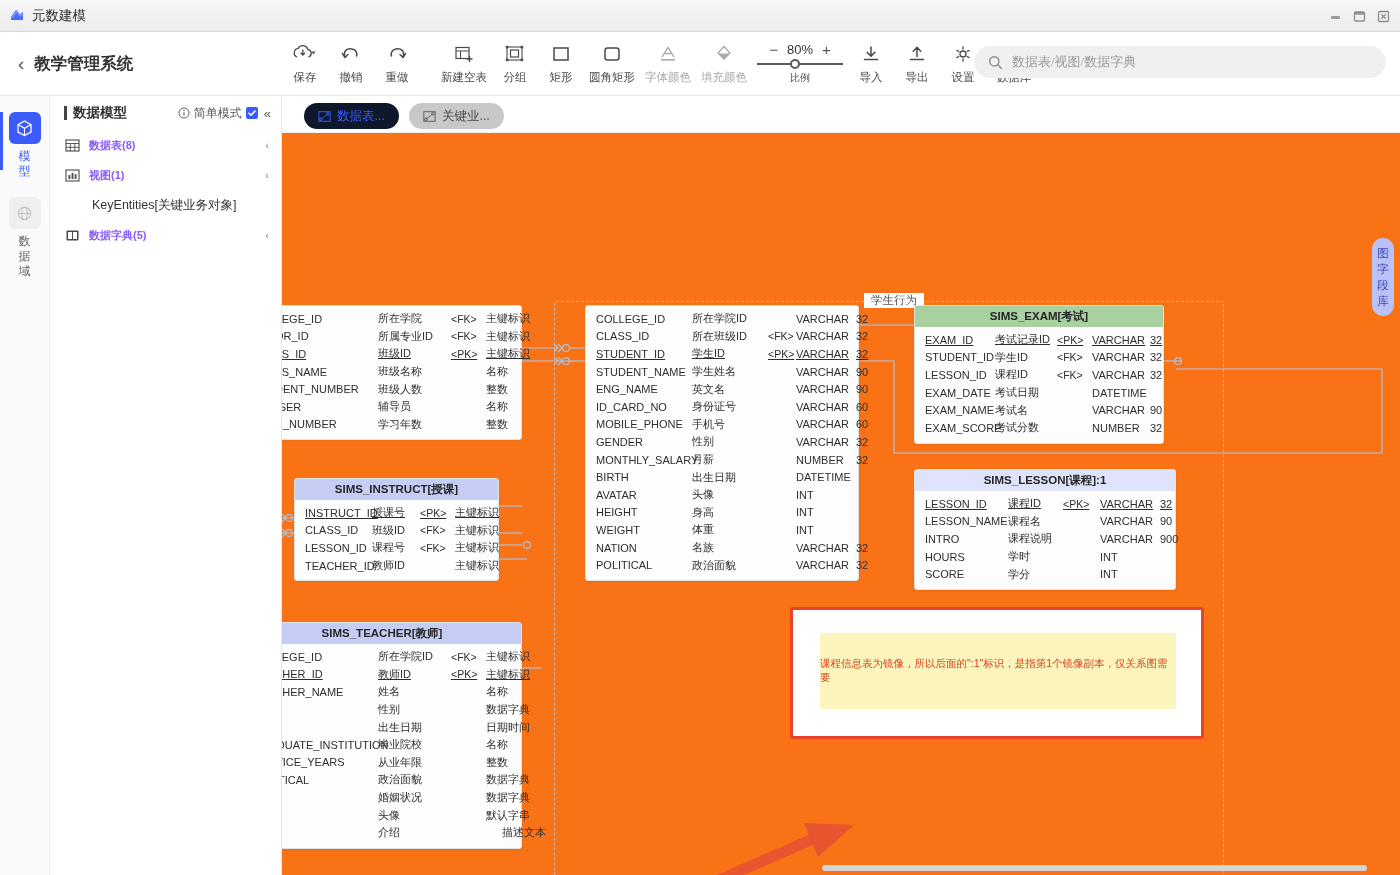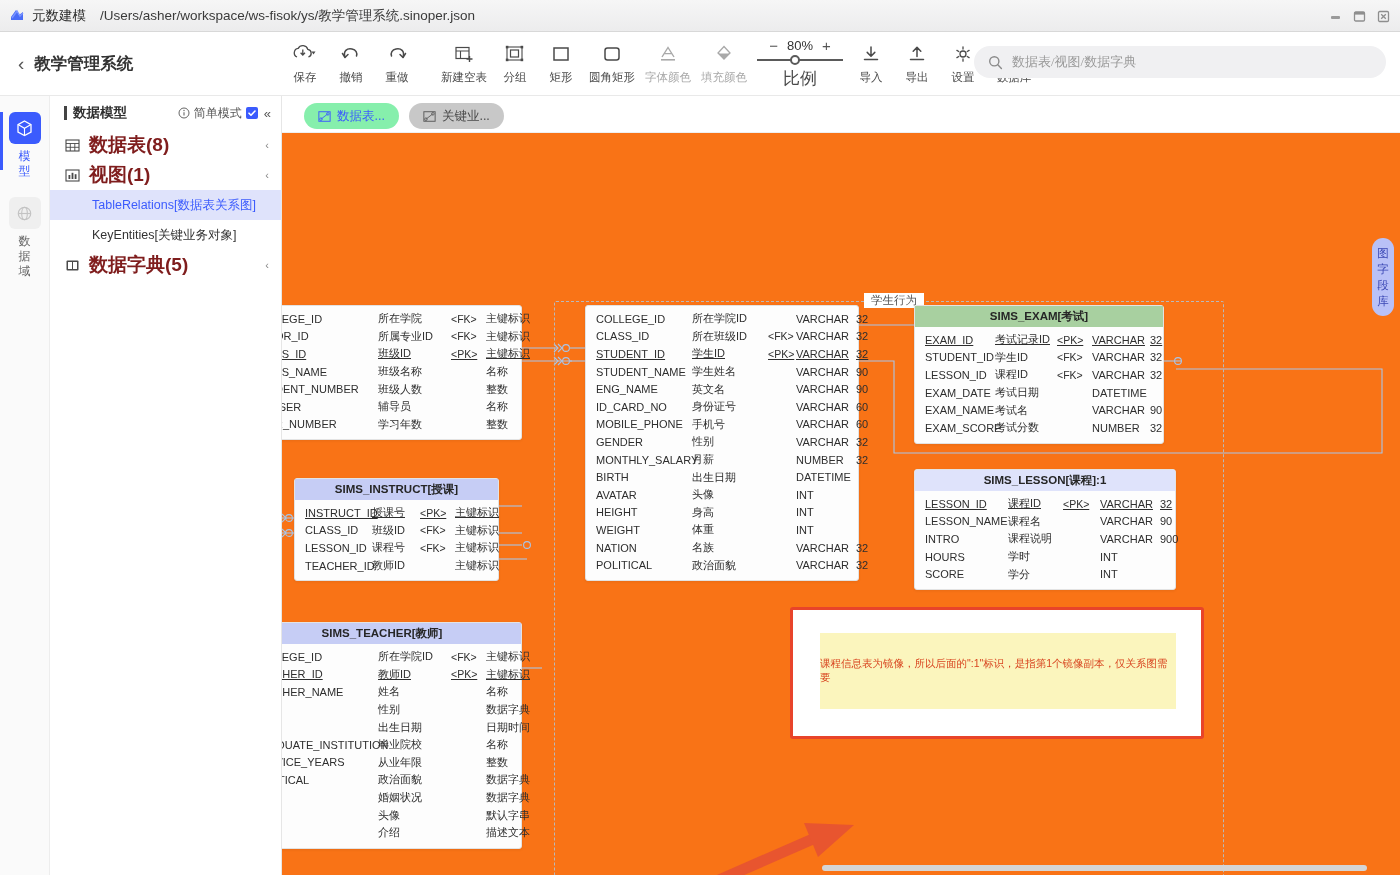--- a/index.html
+++ b/index.html
@@ -49,21 +49,21 @@
   .tb-label.dim { color: #a9a9a9; }
   .tb-item.wide { width: 56px; }
 
   
   .zoomctl { width: 96px; height: 58px; display:flex; flex-direction:column; align-items:center; justify-content:center; gap:2px; }
   .zoomrow { display:flex; align-items:center; gap:9px; font-size: 13px; color:#333; }
   .zmbtn { font-size: 15px; color:#555; cursor:pointer; line-height:1; }
   .zoomslider { width: 86px; height: 10px; position: relative; display:flex; align-items:center;}
   .zs-track { width:100%; height:2px; background:#5a5a5a; }
   .zs-knob { position:absolute; left:33px; width:10px; height:10px; border-radius:50%; background:#fff; border:2px solid #5a5a5a; }
-  .zoomlabel { font-size: 17px; color:#4a4a4a; }
+  .zoomlabel { font-size: 10px; color:#4a4a4a; }
 
   
   .searchbox {
     position: absolute; right: 14px; top: 14px;
     width: 412px; height: 32px; border-radius: 16px;
     background: #f0f0f2; display:flex; align-items:center; gap:9px; padding: 0 14px;
   }
   .searchbox input {
     border: none; background: transparent; outline: none;
     font-size: 13px; color: #333; width: 100%;
@@ -91,32 +91,32 @@
   .sp-head-title { font-size: 13.5px; font-weight:bold; color:#303030; display:flex; align-items:center; }
   .sp-bar { width:3px; height:14px; background:#444; margin-right:6px; }
   .sp-head-right { margin-left:auto; display:flex; align-items:center; gap:6px; }
   .simple-mode { font-size: 12px; color:#555; display:flex; align-items:center; gap:4px; }
   .chk { width:12px; height:12px; border-radius:2px; background:#3b5bfd; display:flex; align-items:center; justify-content:center; }
   .chk svg { display:block; }
   .collapse-icon { color:#555; font-size:13px; cursor:pointer; }
 
   .tree-item { height: 30px; display:flex; align-items:center; padding:0 12px 0 14px; gap:9px; cursor:pointer; }
   .tree-item .ti-icon { width:16px; height:16px; display:flex; align-items:center; justify-content:center; color:#4a4a4a; }
-  .tree-item .ti-label { font-size: 19px; color:#7f1d1d; font-weight: bold; }
+  .tree-item .ti-label { font-size: 11px; color:#8b5cf6; font-weight: bold; }
   .tree-item .ti-arrow { margin-left:auto; color:#888; font-size:11px; }
   .leaf-item { height:30px; display:flex; align-items:center; padding-left: 42px; cursor:pointer; font-size:12.5px; }
   .leaf-item.selected { background:#dfe3fb; }
   .leaf-item.selected .leaf-text { color:#3b5bfd; }
   .leaf-text { color:#333; }
 
   
   .canvasarea { flex:1; position:relative; background:#fff; overflow:hidden; }
   .tabbar { height:36px; display:flex; align-items:center; gap:10px; padding-left: 22px; padding-top: 4px; }
   .tab { height: 26px; border-radius: 13px; display:flex; align-items:center; gap:6px; padding: 0 14px; font-size:12.5px; cursor:pointer; }
-  .tab.active { background:#86efac; color:#3b5bfd; }
+  .tab.active { background:#0f172a; color:#3b5bfd; }
   .tab.idle { background:#c8c8c8; color:#4a4a4a; }
 
   .canvas { position:absolute; left:0; right:0; top:36px; bottom:0; background:#f97316; border-top:1px solid #efefef; overflow:hidden; }
 
   
   .ent { position:absolute; background:#fdfdfd; border:1px solid #e3e3e3; border-radius:3px;
          box-shadow: 0 1px 3px rgba(0,0,0,0.07); }
   .ent-head { height:21px; display:flex; align-items:center; justify-content:center; font-size:11.5px; font-weight:bold; color:#262626; }
   .ent-body { padding: 4px 10px 6px 10px; }
   .row { display:flex; align-items:center; height:17.6px; font-size:11px; color:#2e2e2e; white-space:nowrap; }
@@ -150,21 +150,20 @@
 <body>
 
 <div class="titlebar">
   <span class="app-logo">
     <svg width="18" height="18" viewBox="0 0 18 18">
       <path d="M3 10 L8 3 L11 8 L15 5 L15 13 L3 13 Z" fill="#4a6cf7"></path>
       <path d="M4 11 L9 4 L12 9 L15 6" stroke="#7a95ff" stroke-width="1.4" fill="none"></path>
     </svg>
   </span>
   <span class="app-name">元数建模</span>
-  <span class="file-path">/Users/asher/workspace/ws-fisok/ys/教学管理系统.sinoper.json</span>
   <div class="win-buttons">
     <span class="win-btn">
       <svg width="13" height="13" viewBox="0 0 13 13">
           <rect x="2" y="6" width="9" height="3" rx="1" fill="#9a9a9a"></rect>
         </svg>
     </span>
     <span class="win-btn">
       <svg width="13" height="13" viewBox="0 0 13 13">
           <rect x="1.5" y="2" width="10" height="9" rx="1.2" fill="none" stroke="#8e8e8e" stroke-width="1.3"></rect>
           <rect x="1.5" y="2" width="10" height="2.6" fill="#8e8e8e"></rect>
@@ -420,23 +419,20 @@
             <rect x="3.5" y="7" width="1.8" height="4" fill="#4a4a4a"></rect>
             <rect x="6.6" y="4.8" width="1.8" height="6.2" fill="#4a4a4a"></rect>
             <rect x="9.7" y="6.2" width="1.8" height="4.8" fill="#4a4a4a"></rect>
           </svg>
       </span>
       <span class="ti-label">视图(1)</span>
       <span class="ti-arrow">‹</span>
     </div>
 
 
-    <div class="leaf-item selected">
-      <span class="leaf-text">TableRelations[数据表关系图]</span>
-    </div>
     <div class="leaf-item">
       <span class="leaf-text">KeyEntities[关键业务对象]</span>
     </div>
 
     <div class="tree-item">
       <span class="ti-icon">
         <svg width="15" height="15" viewBox="0 0 15 15">
             <rect x="1.5" y="2.5" width="12" height="10" rx="1" fill="#4a4a4a"></rect>
             <rect x="3" y="4" width="9" height="7" fill="#fff"></rect>
             <path d="M7.5 4 L7.5 11" stroke="#4a4a4a" stroke-width="1"></path>
@@ -640,21 +636,21 @@
               <span class="c-type" style="left:243px">数据字典</span>
             </div>
           <div class="row">
               <span class="c-name"></span>
               <span class="c-cn" style="left:135px">头像</span>
               <span class="c-type" style="left:243px">默认字串</span>
             </div>
           <div class="row">
               <span class="c-name"></span>
               <span class="c-cn" style="left:135px">介绍</span>
-              <span class="c-type" style="left:243px">描述文本</span>
+              <span class="c-type" style="left:259px">描述文本</span>
             </div>
         </div>
       </div>
 
       <div class="ent" style="left:303px; top:172px; width:274px;">
         <div class="ent-body" style="position:relative;">
           <div class="row">
               <span class="c-name">COLLEGE_ID</span>
               <span class="c-cn" style="left:106px">所在学院ID</span>
               <span class="c-key" style="left:182px"></span>

